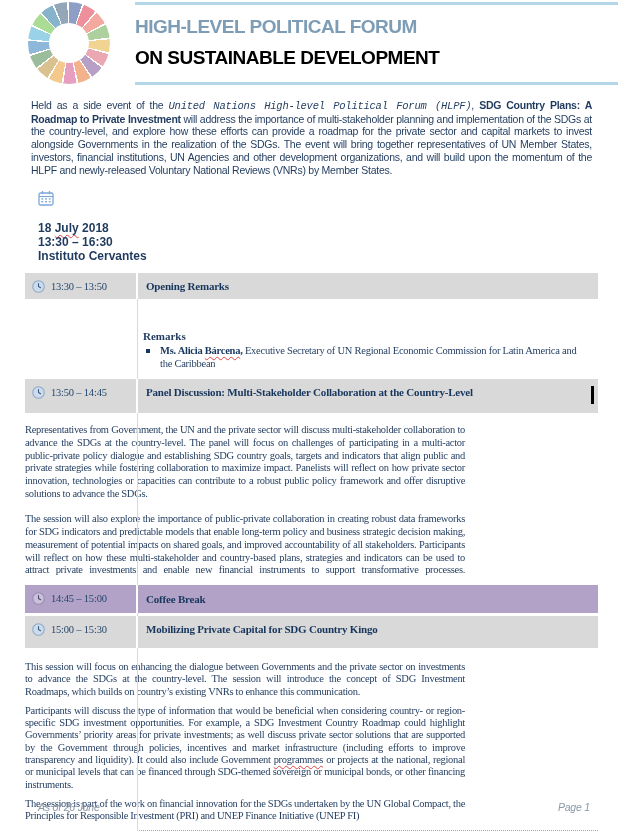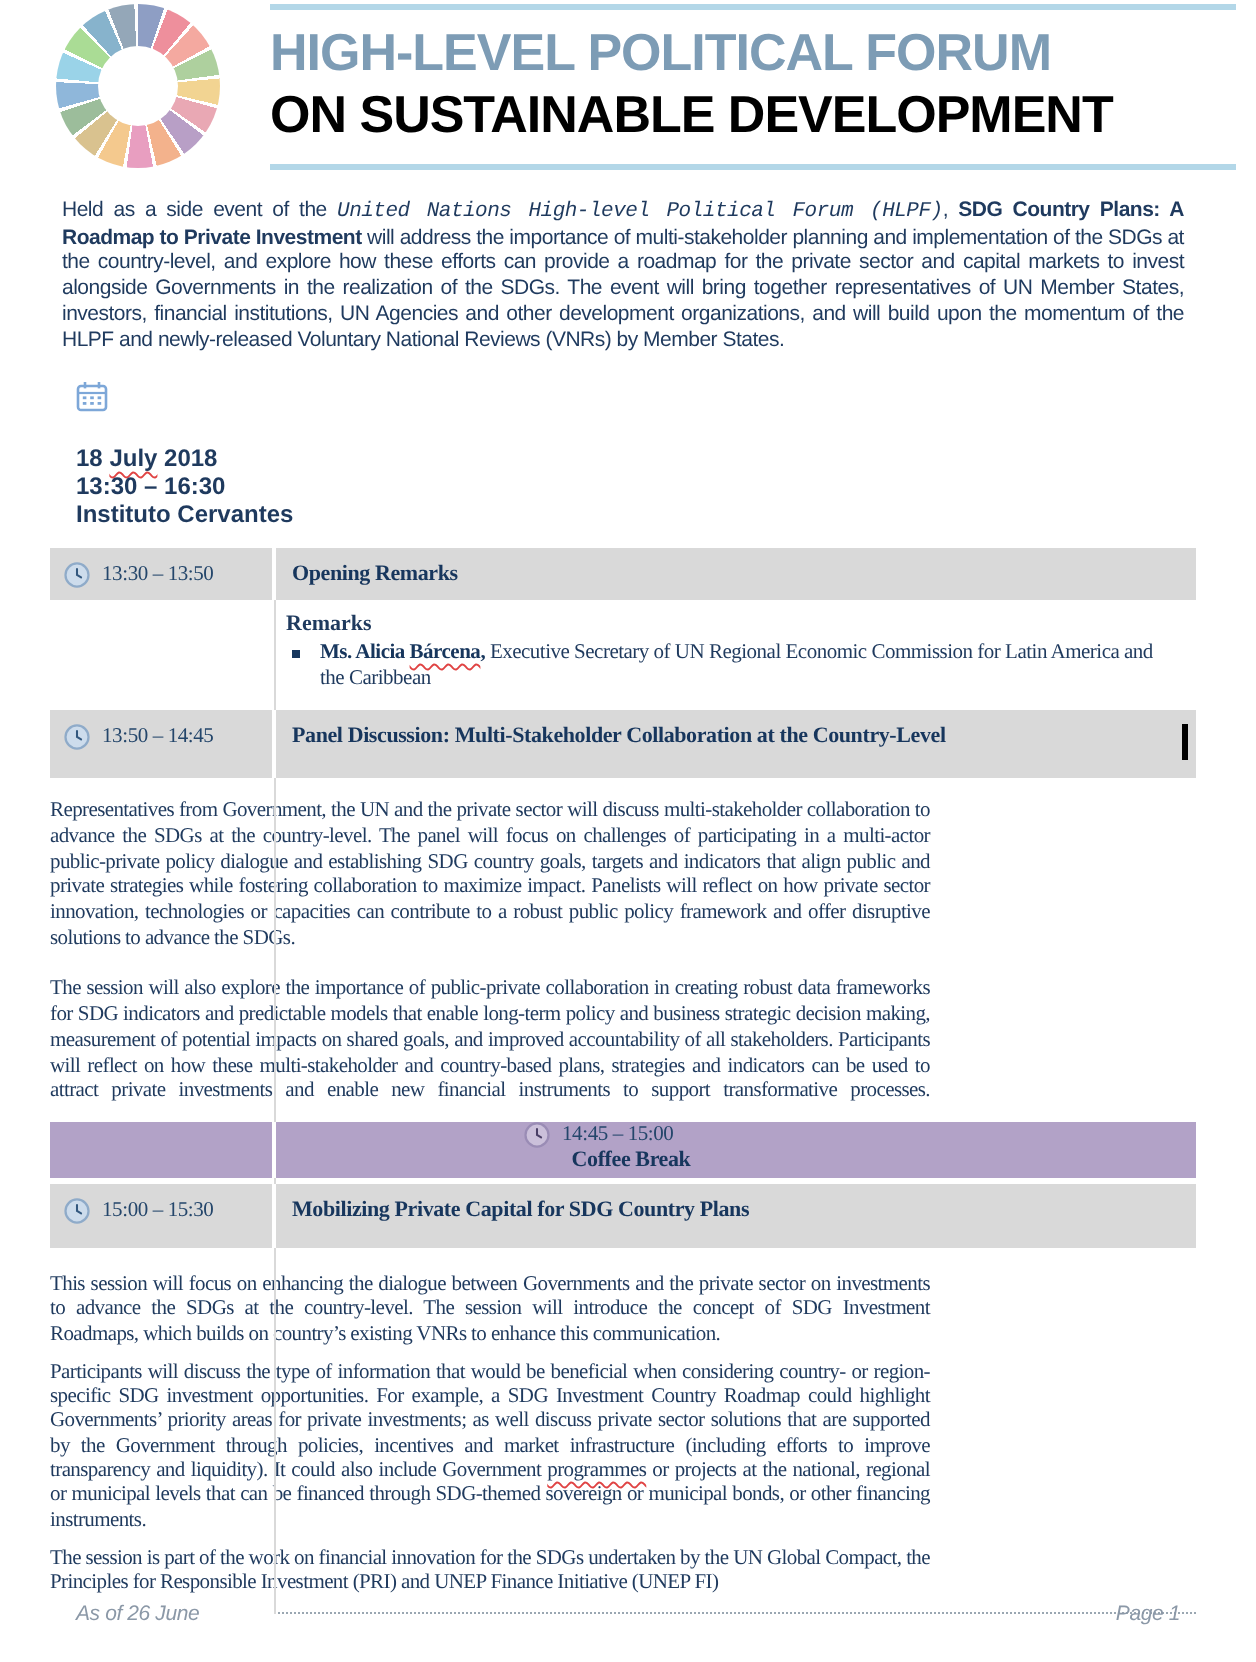--- a/index.html
+++ b/index.html
@@ -5,53 +5,53 @@
   html,body{margin:0;padding:0;background:#ffffff;}
   .page{position:relative;width:628px;height:831px;overflow:hidden;background:#fff;
         font-family:"Liberation Sans",sans-serif;color:#1f3a5e;}
 
   
   .masthead{position:relative;height:99px;}
   .wheel{position:absolute;left:28px;top:2px;width:82px;height:82px;border-radius:50%;}
   .wheel-hole{position:absolute;left:21px;top:21px;width:40px;height:40px;background:#fff;border-radius:50%;}
   .title-box{position:absolute;left:135px;top:2px;width:483px;
              border-top:3px solid #b3d7e8;border-bottom:3px solid #b3d7e8;padding:6px 0 9px 0;}
-  .title-line{font-weight:bold;font-size:26px;line-height:31px;letter-spacing:-0.5px;white-space:nowrap;}
+  .title-line{font-weight:bold;font-size:19px;line-height:31px;letter-spacing:-0.5px;white-space:nowrap;}
   .t1{color:#7d9cb5;}
   .t2{color:#000000;}
 
   
   .intro{margin:0 36px 0 31px;text-align:justify;font-size:10.5px;line-height:12.7px;
          letter-spacing:-0.25px;color:#1f3a5e;}
   .it{font-style:italic;font-family:Liberation Mono, monospace;}
 
   
   .date-block{margin:13px 0 0 38px;display:flex;gap:11px;flex-direction:column;}
   .cal-icon{flex:0 0 auto;margin-top:1px;}
   .date-lines{font-weight:bold;font-size:12px;line-height:14px;color:#1f3a5e;}
 
   
   .table{position:relative;margin:10px 0 0 25px;width:573px;font-family:Liberation Serif, serif;}
   .table::before{content:"";position:absolute;left:112px;top:0;bottom:0;width:1px;background:#d9d9d9;}
   .band{position:relative;display:flex;align-items:center;background:#d9d9d9;box-sizing:border-box;}
   .band::after{content:"";position:absolute;left:111px;top:0;bottom:0;width:2px;background:#fff;}
   .band.purple{background:#b2a2c7;}
   .band.top{align-items:flex-start;padding-top:7px;}
-  .h26{height:26px;} .h28{height:28px;flex-direction:column;} .h32{height:32px;} .h34{height:34px;}
+  .h26{height:26px;} .h28{height:28px;} .h32{height:32px;} .h34{height:34px;}
   .time-cell{width:113px;box-sizing:border-box;display:flex;align-items:center;gap:6px;
              padding-left:7px;font-size:10.5px;letter-spacing:-0.2px;color:#24466b;flex:0 0 auto;}
   .clock{display:inline-flex;flex:0 0 auto;}
   .title-cell{padding-left:8px;font-size:11px;font-weight:bold;letter-spacing:-0.2px;color:#17365d;}
   .cursor{position:absolute;right:4px;top:7px;width:3.5px;height:18px;background:#000;}
 
   .content{margin-left:118px;width:440px;color:#1f3a5e;}
   .para{font-size:10.5px;line-height:12.7px;letter-spacing:-0.3px;text-align:justify;margin:0;}
   .jlast{text-align-last:justify;}
   .tight{line-height:12.3px;}
-  .remarks{margin-top:6px;margin-bottom:9px;}
+  .remarks{margin-top:31px;margin-bottom:9px;}
   .remarks-heading{font-weight:bold;font-size:11px;line-height:13px;}
   .speakers{list-style:none;margin:1px 0 0 0;padding:0;font-size:10.5px;line-height:13px;letter-spacing:-0.25px;}
   .speakers li{position:relative;padding-left:17px;}
   .speakers li::before{content:"";position:absolute;left:3px;top:4.5px;width:4px;height:4px;background:#17365d;}
   .speakers b{color:#17365d;}
   .sp{text-decoration:underline;text-decoration-style:wavy;text-decoration-color:#e04343;
       text-decoration-thickness:1px;text-underline-offset:2px;}
   .mt3{margin-top:3px;} .mt7{margin-top:7px;} .mt8{margin-top:8px;}
   .mt11{margin-top:11px;} .mt13{margin-top:13px;}
   .table-bottom{margin-left:112px;margin-top:7px;height:0;border-top:1px dotted #9aa7b2;}
@@ -156,21 +156,21 @@
     <div class="band h32 top mt3">
       <div class="time-cell">
         <span class="clock">
           <svg width="13" height="13" viewBox="0 0 14 14">
               <circle cx="7" cy="7" r="6.2" fill="#cddcec" stroke="#8fabc9" stroke-width="1.2"></circle>
               <path d="M7 3.8 V7 L9.2 8.3" stroke="#33587f" stroke-width="1.1" fill="none" stroke-linecap="round"></path>
             </svg>
         </span>
         <span>15:00 – 15:30</span>
       </div>
-      <div class="title-cell">Mobilizing Private Capital for SDG Country Plans</div>
+      <div class="title-cell">Mobilizing Private Capital for SDG Country Kingo</div>
     </div>
 
     <p class="content para tight mt13">This session will focus on enhancing the dialogue between Governments and the private sector on investments to advance the SDGs at the country-level. The session will introduce the concept of SDG Investment Roadmaps, which builds on country’s existing VNRs to enhance this communication.</p>
     <p class="content para tight mt7"><span>Participants will discuss the type of information that would be beneficial when considering country- or region-specific SDG investment opportunities. For example, a SDG Investment Country Roadmap could highlight Governments’ priority areas for private investments; as well discuss private sector solutions that are supported by the Government through policies, incentives and market infrastructure (including efforts to improve transparency and liquidity). It could also include Government </span><span class="sp">programmes</span><span> or projects at the national, regional or municipal levels that can be financed through SDG-themed sovereign or municipal bonds, or other financing instruments.</span></p>
     <p class="content para tight mt7">The session is part of the work on financial innovation for the SDGs undertaken by the UN Global Compact, the Principles for Responsible Investment (PRI) and UNEP Finance Initiative (UNEP FI)</p>
 
     <div class="table-bottom"></div>
   </div>
 
   <div class="footer">

